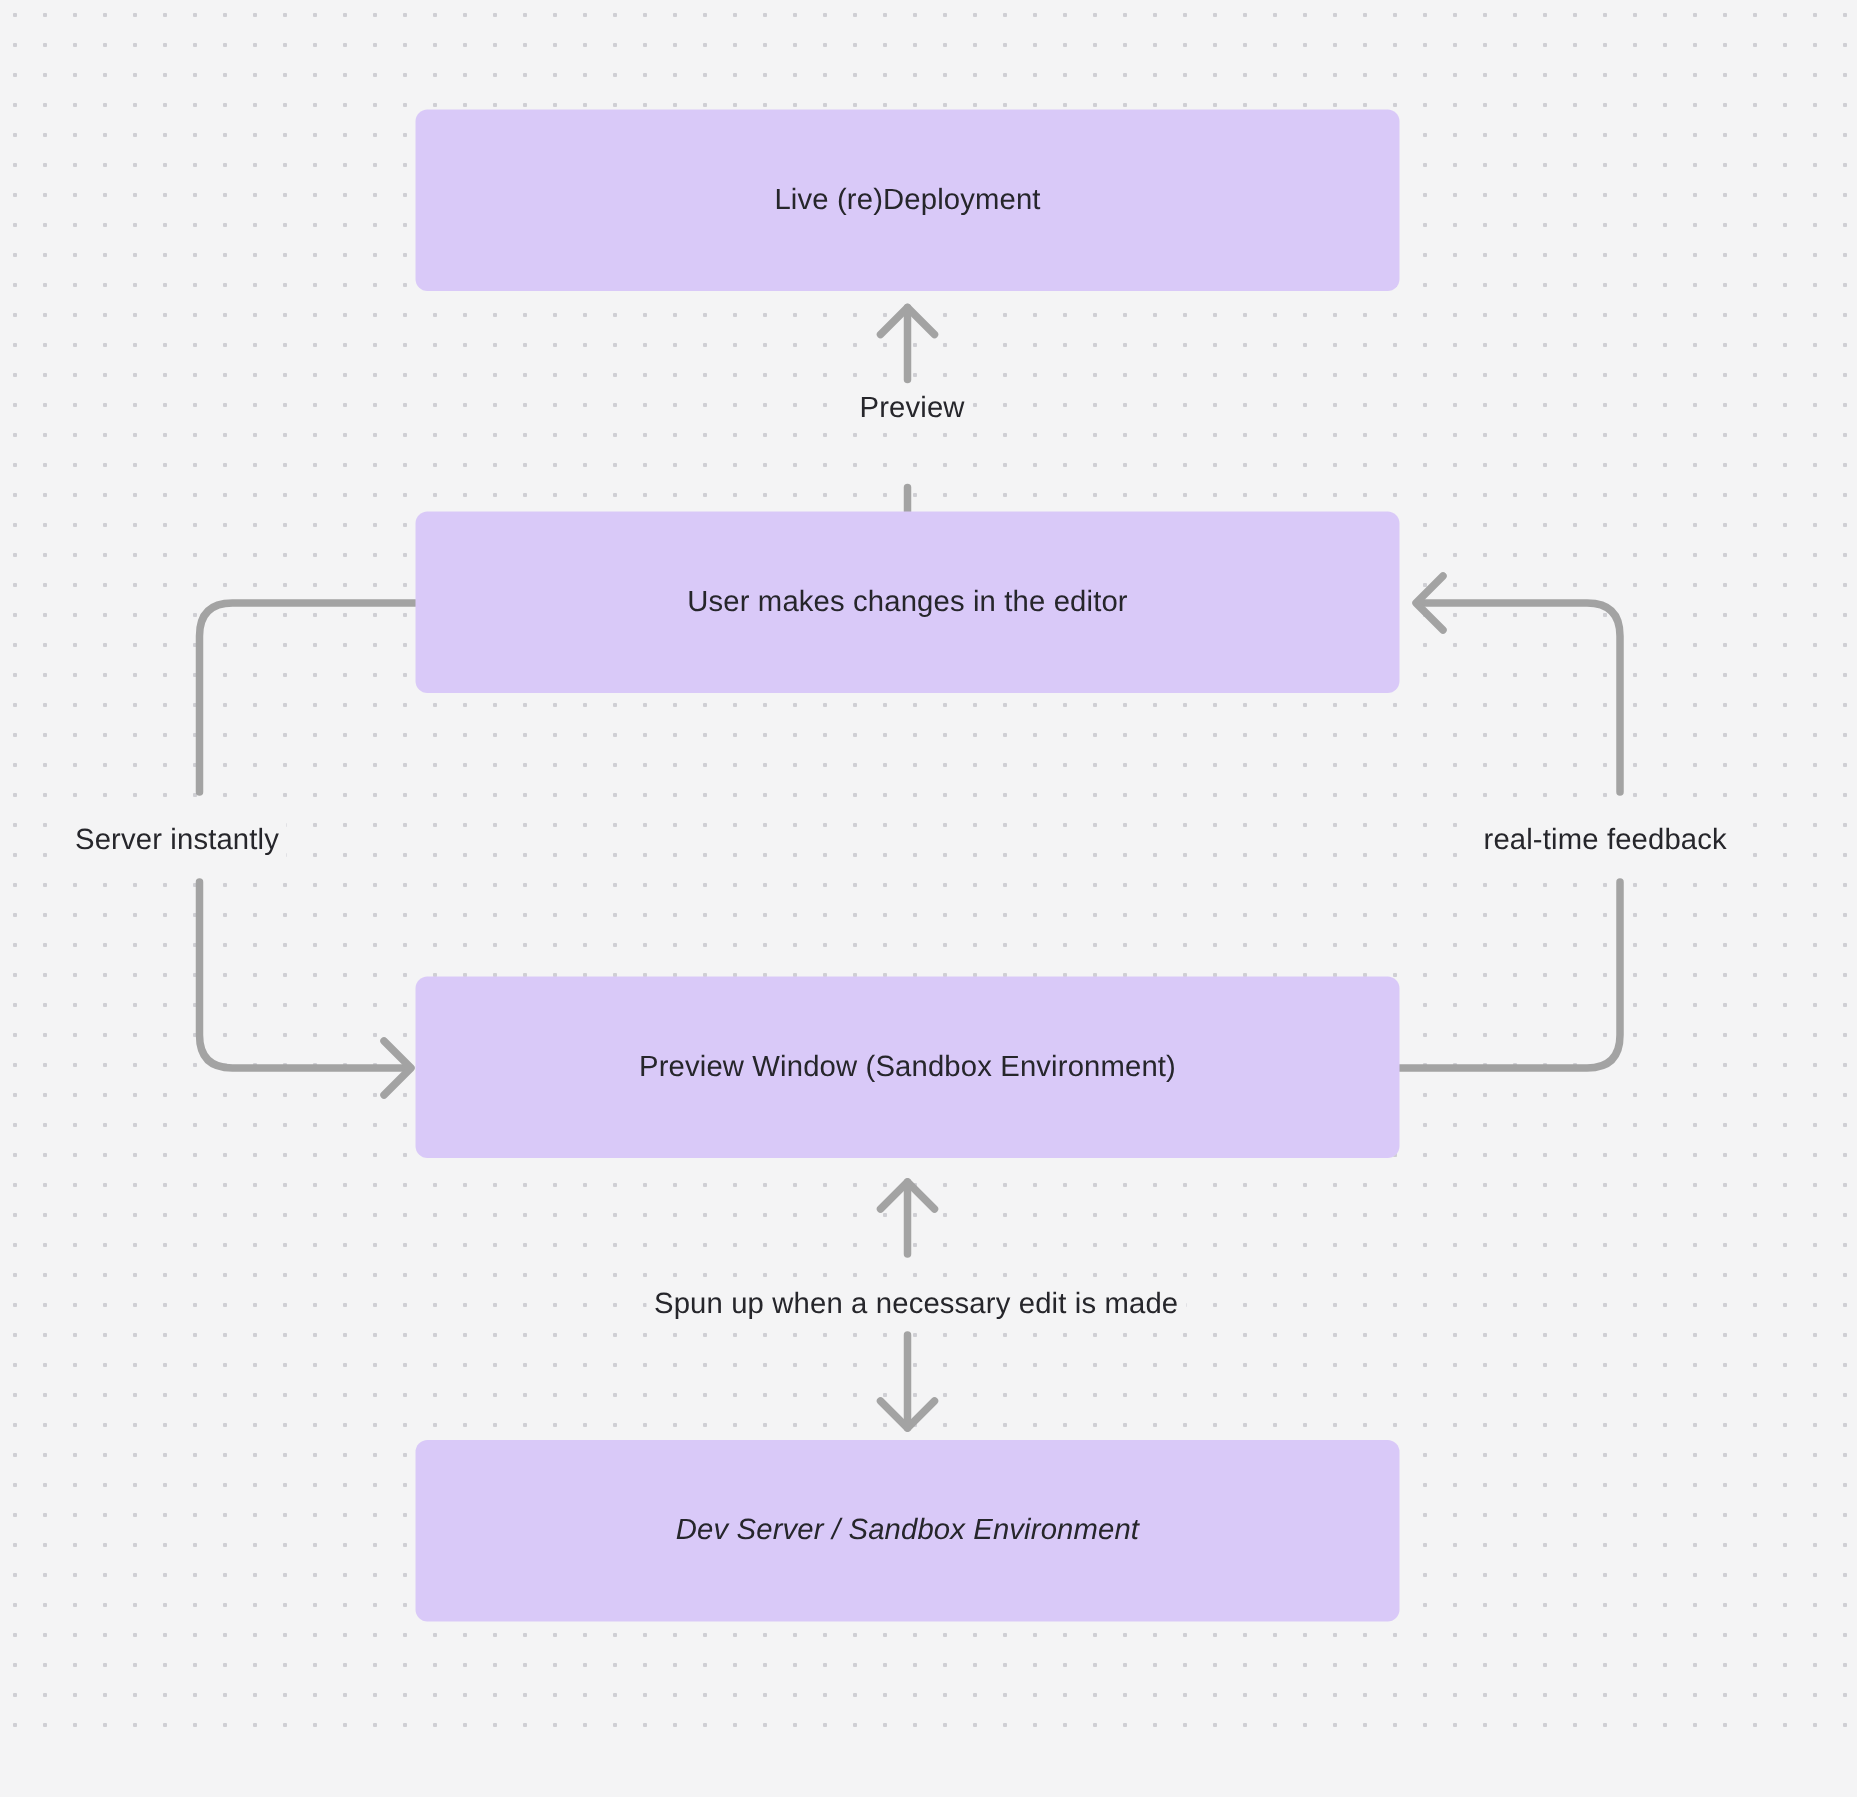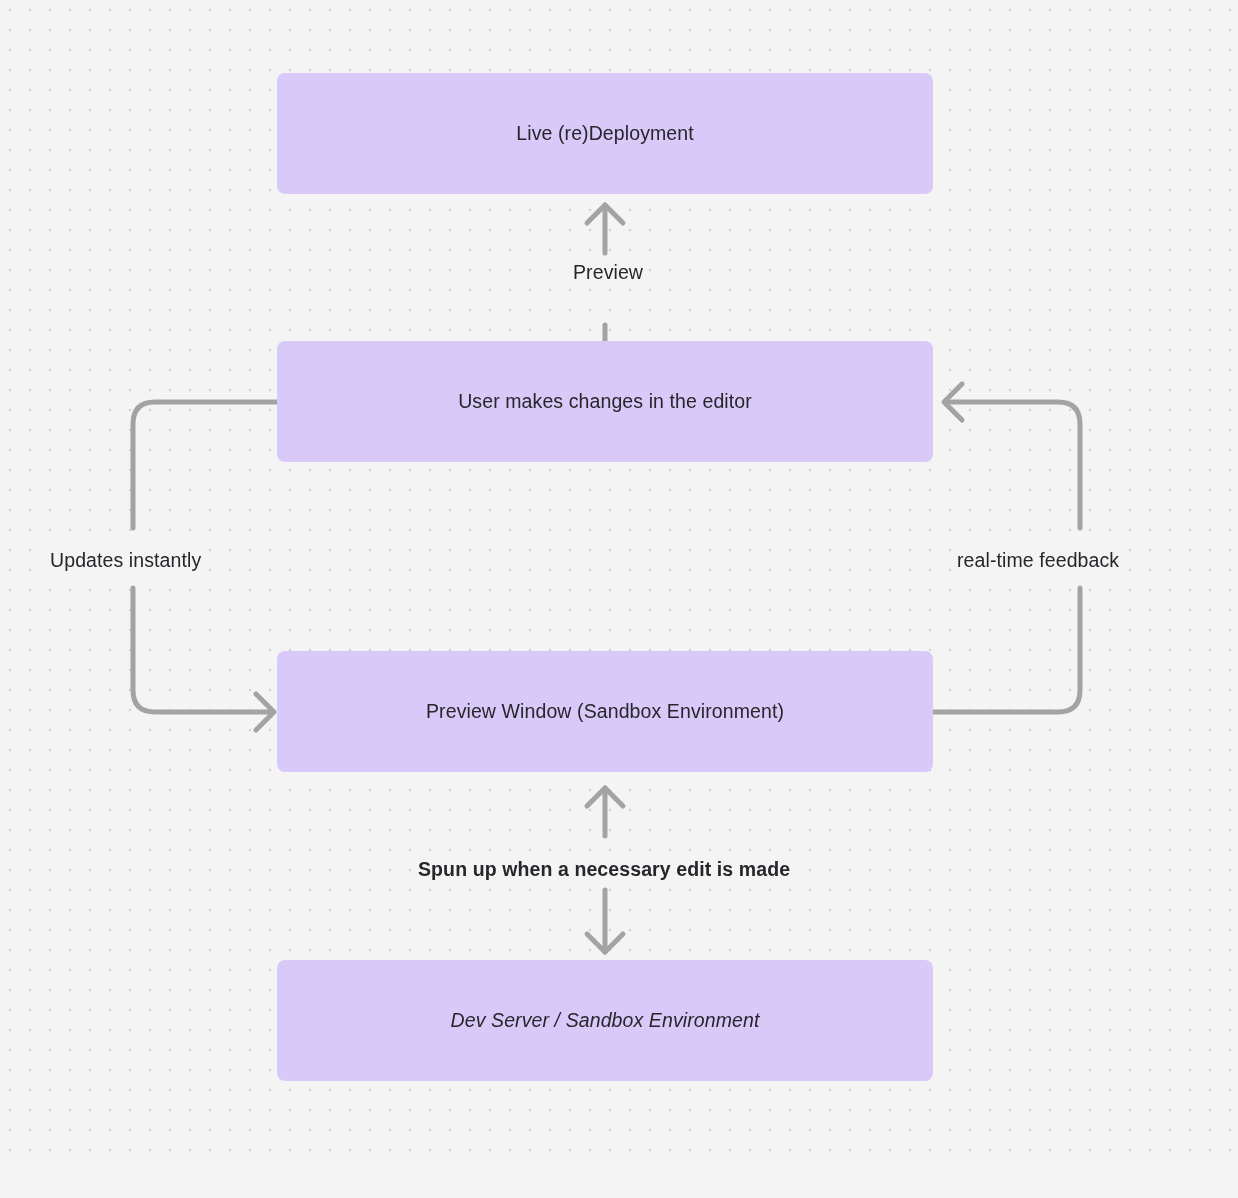--- a/index.html
+++ b/index.html
@@ -106,19 +106,19 @@
   <div class="node" style="left:277px; top:651px; width:656px; height:121px;">
     <span>Preview Window (Sandbox Environment)</span>
   </div>
 
   <div class="node" style="left:277px; top:960px; width:656px; height:121px;font-style:italic;">
     <span>Dev Server / Sandbox Environment</span>
   </div>
 
   <div class="edge-label" style="left:568px; top:259px;">Preview</div>
 
-  <div class="edge-label" style="left:45px; top:547px;">Updates instantly</div>
+  <div class="edge-label" style="left:45px; top:547px;">Server instantly</div>
 
-  <div class="edge-label" style="left:952px; top:547px;">real-time feedback</div>
+  <div class="edge-label" style="left:984px; top:547px;">real-time feedback</div>
 
-  <div class="edge-label" style="left:413px; top:856px;font-weight:bold;">Spun up when a necessary edit is made</div>
+  <div class="edge-label" style="left:431px; top:856px;">Spun up when a necessary edit is made</div>
 
 </div>
 
 </body></html>

